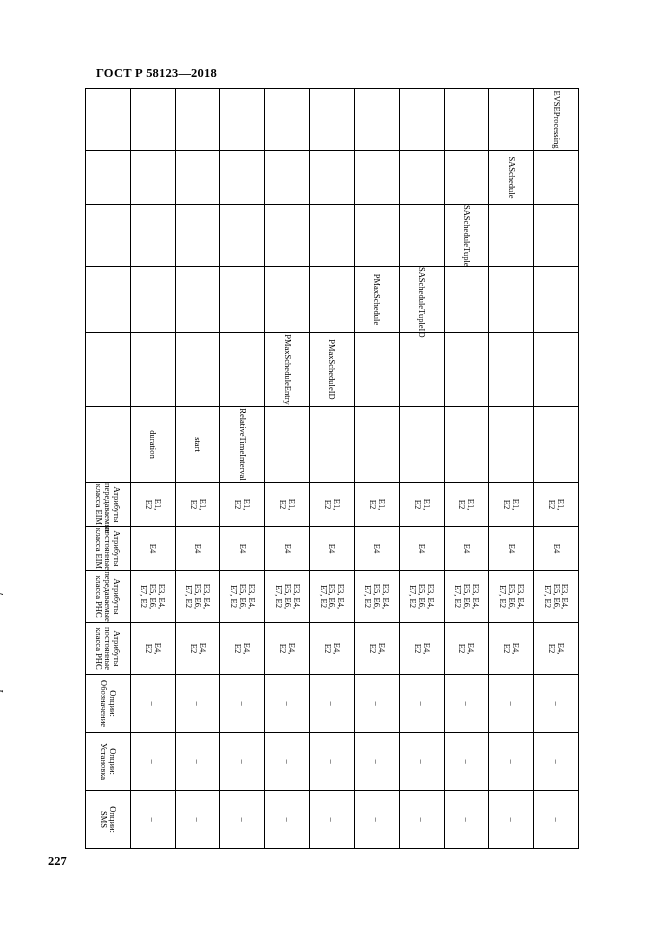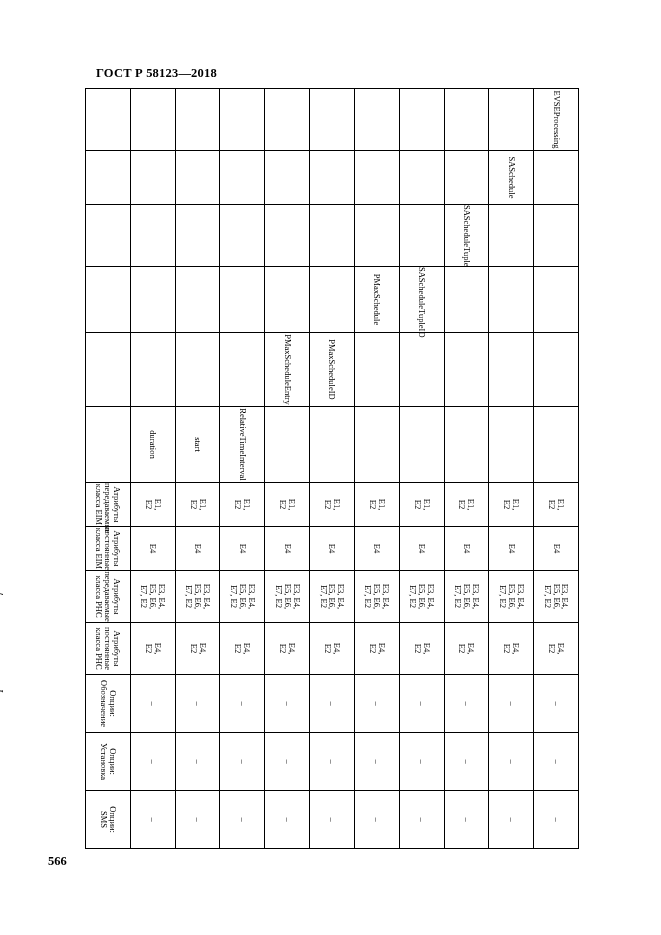--- a/index.html
+++ b/index.html
@@ -433,15 +433,15 @@
                 <span>Опции:</span>
                 <span>SMS</span>
               </td>
           </tr>
 
         </tbody>
       </table>
     </div>
   </div>
 
-  <div class="page-num">566</div>
+  <div class="page-num">227</div>
 
 </div>
 
 </body></html>

